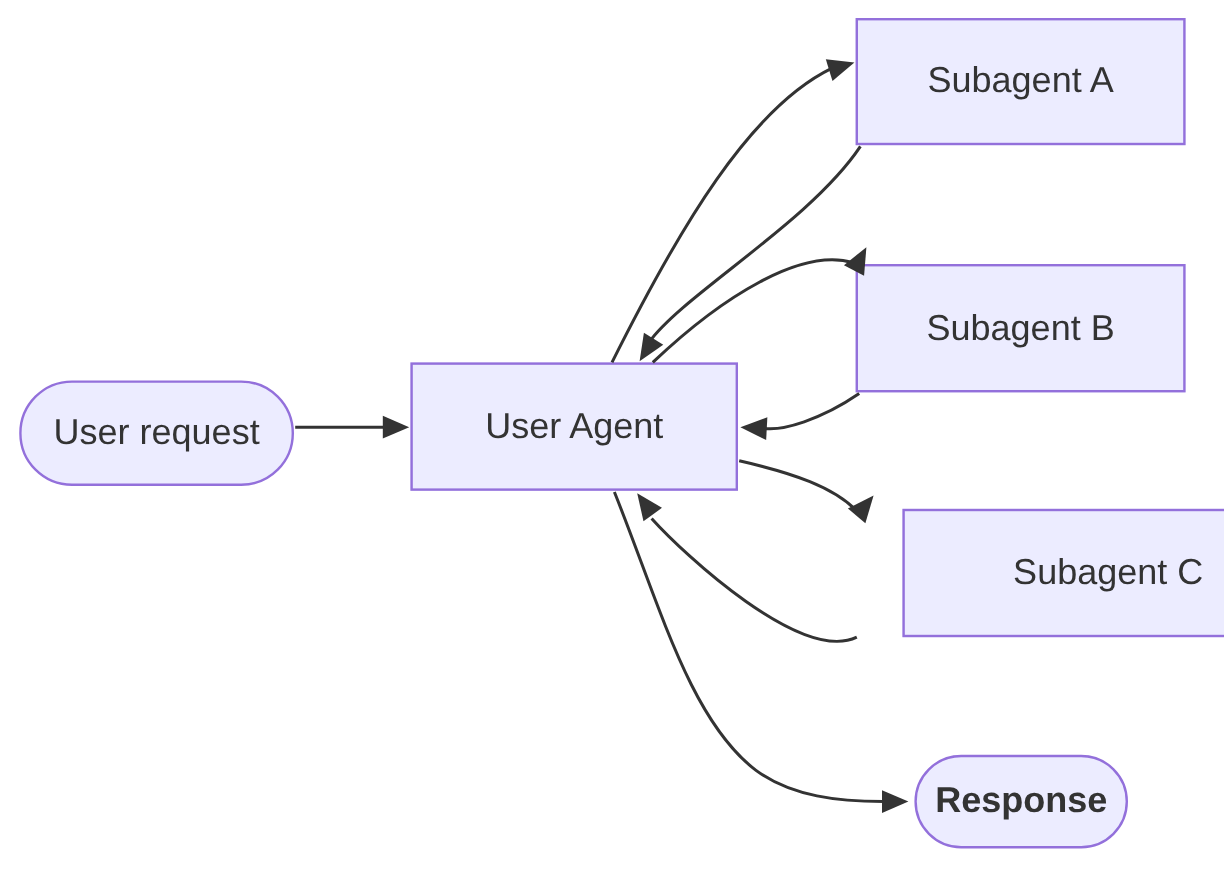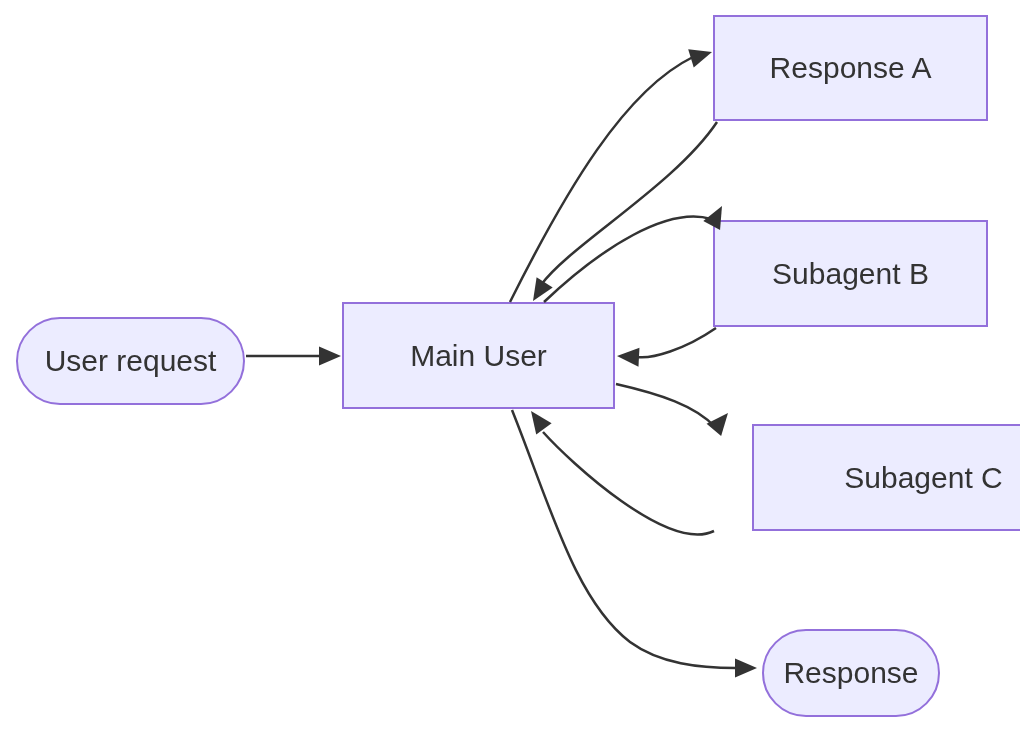--- a/index.html
+++ b/index.html
@@ -42,37 +42,37 @@
     align-items: center;
     justify-content: center;
     text-align: center;
   }
   .node.stadium { border-radius: 999px; }
   .node-user-request { left: 16px;  top: 317px; width: 229px; height: 88px; }
   .node-main-agent   { left: 342px; top: 302px; width: 273px; height: 107px; }
   .node-subagent-a   { left: 713px; top: 15px;  width: 275px; height: 106px; }
   .node-subagent-b   { left: 713px; top: 220px; width: 275px; height: 107px; justify-content: center; }
   .node-subagent-c   { left: 752px; top: 424px; width: 311px; height: 107px; padding-left: 32px; }
-  .node-response     { left: 762px; top: 629px; width: 178px; height: 88px; }
+  .node-response     { left: 762px; top: 629px; width: 178px; height: 78px; font-weight: bold; }
 </style>
 </head>
 <body>
 
 <div class="canvas">
 
   <div class="node stadium node-user-request">
     <span>User request</span>
   </div>
 
   <div class="node node-main-agent">
-    <span>Main User</span>
+    <span>User Agent</span>
   </div>
 
   <div class="node node-subagent-a">
-    <span>Response A</span>
+    <span>Subagent A</span>
   </div>
 
   <div class="node node-subagent-b">
     <span>Subagent B</span>
   </div>
 
   <div class="node node-subagent-c">
     <span>Subagent C</span>
   </div>
 

